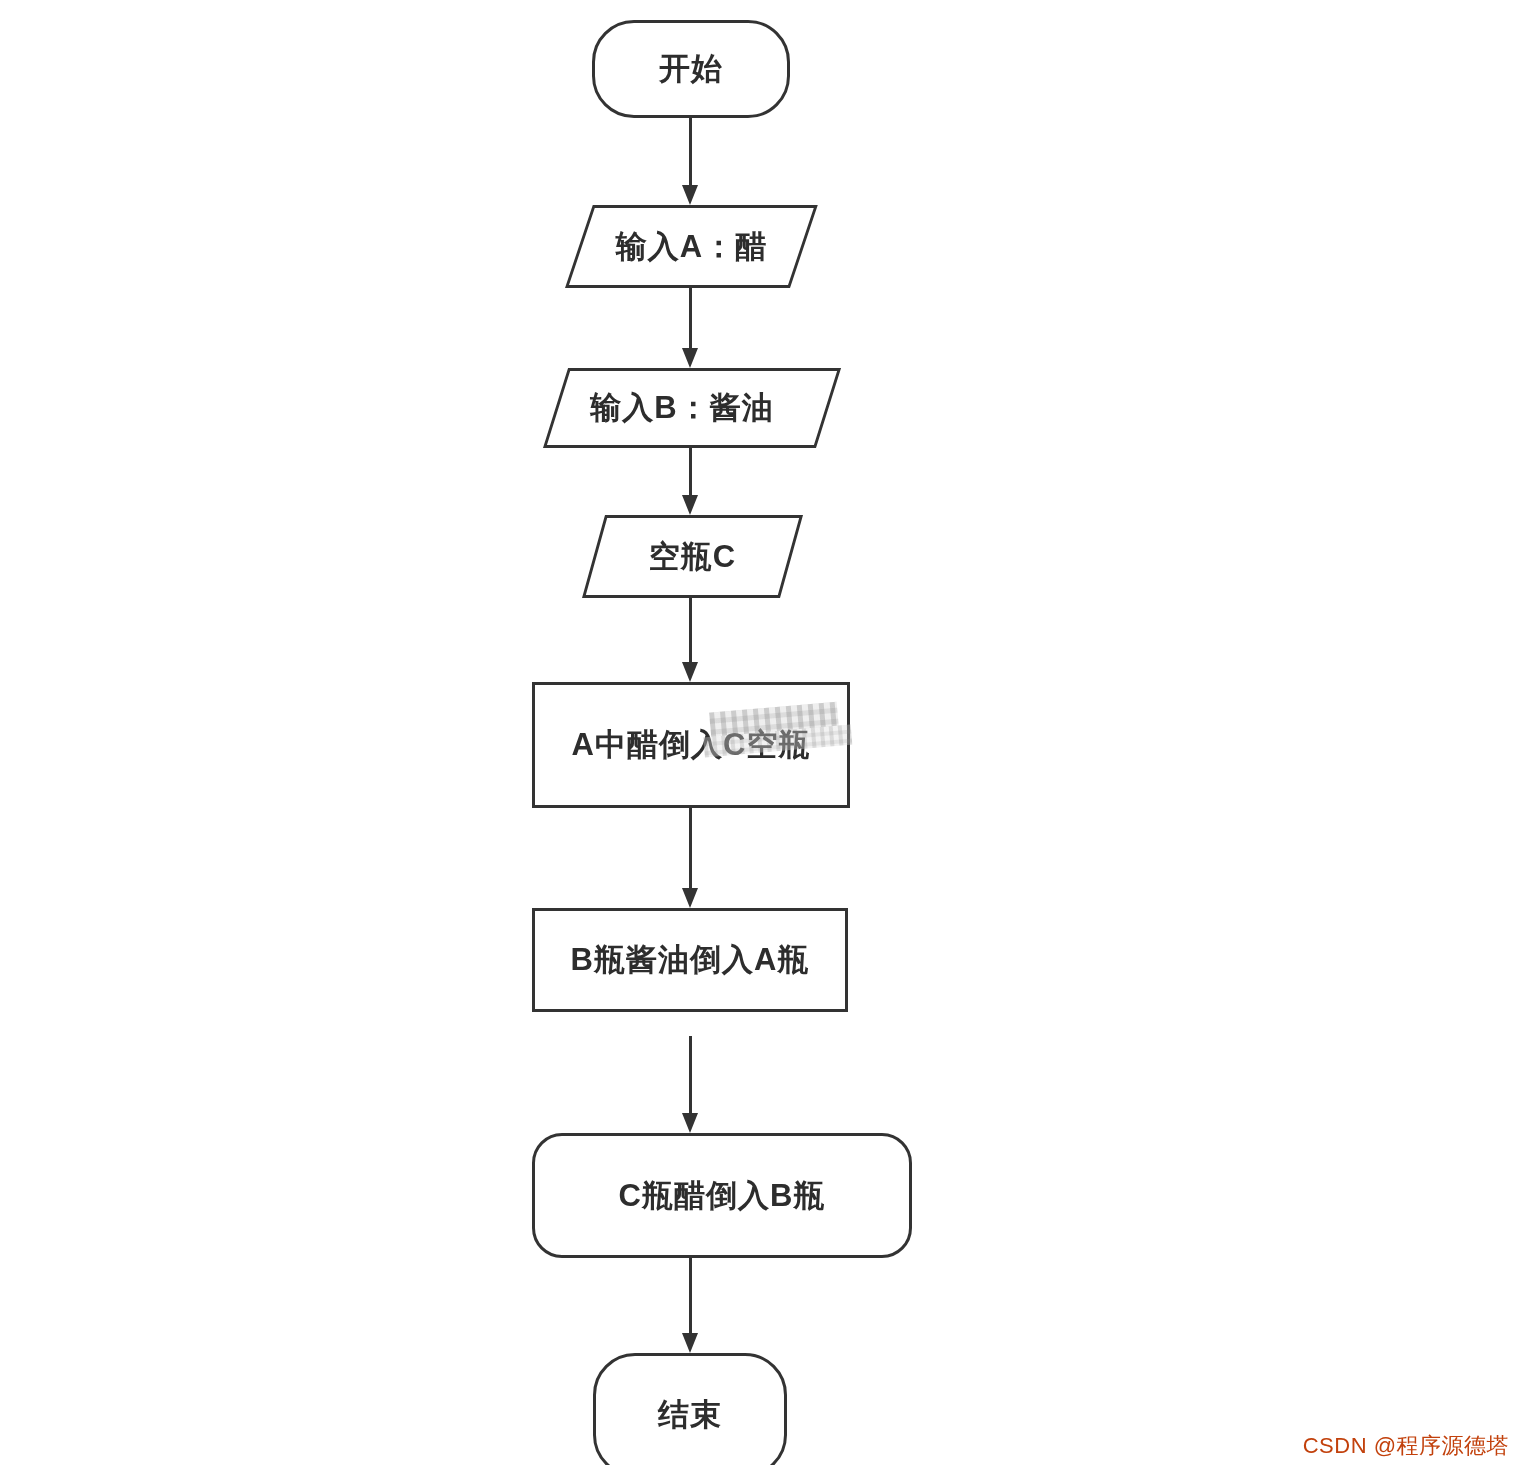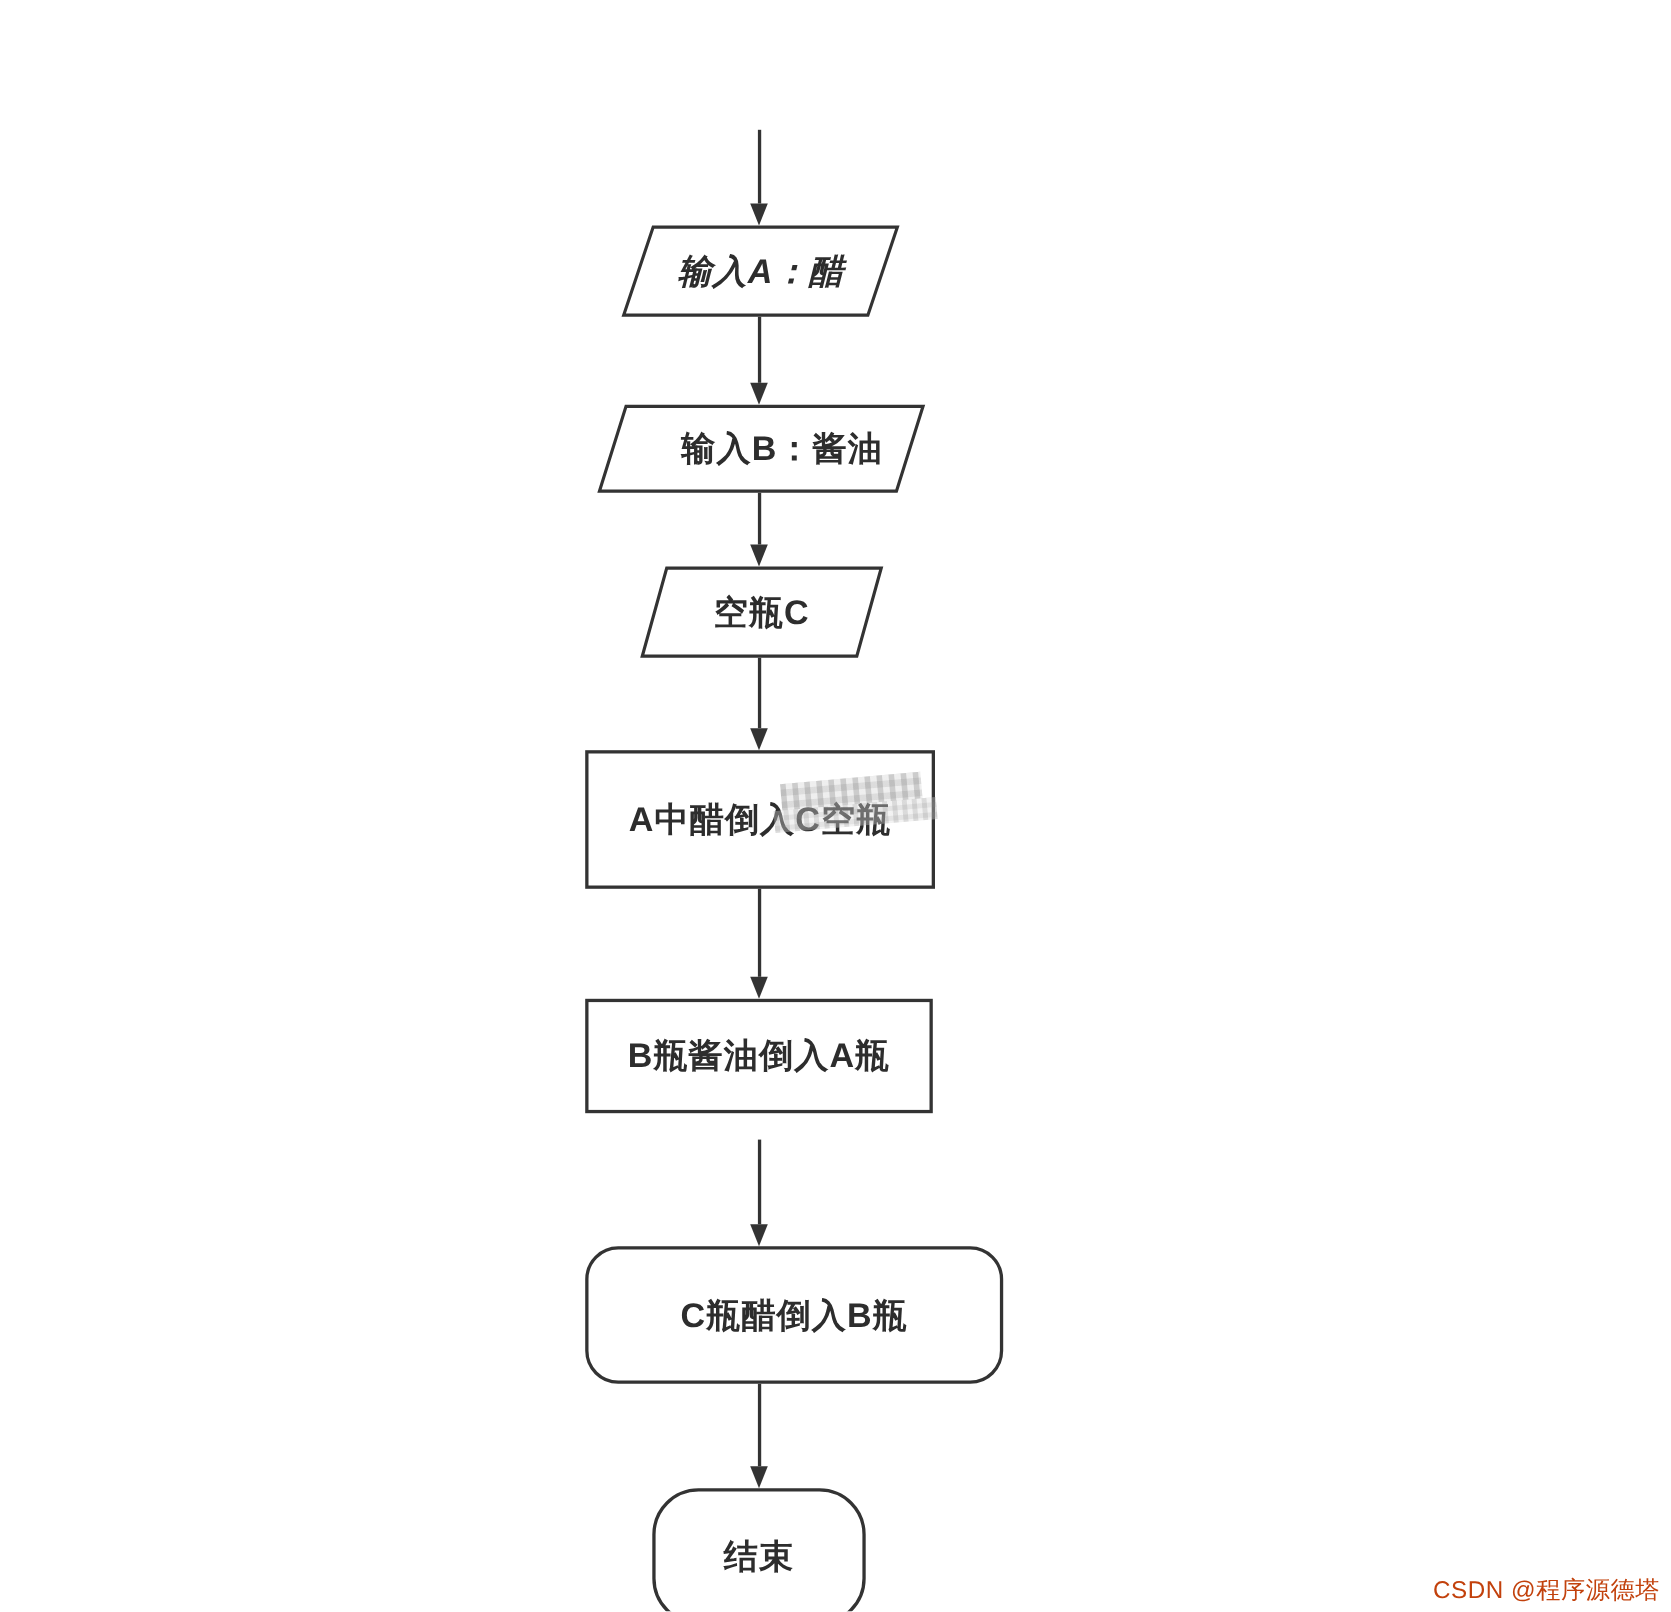--- a/index.html
+++ b/index.html
@@ -75,32 +75,35 @@
     font-size:22px;font-weight:400;
     letter-spacing:0.5px;
     white-space:nowrap;
   }
 </style>
 </head>
 <body>
 
 <div class="canvas">
 
+  <div class="node terminator" style="left:592px;top:20px;width:198px;height:98px;">
+    <span>开始</span>
+  </div>
 
   <div class="arrow-line" style="top:118px;height:67px;"></div>
   <div class="arrow-head" style="top:185px;"></div>
 
   <div class="skew-shape" style="left:565px;top:205px;width:225px;height:83px;transform:skewX(-18.5deg);transform-origin:0 100%;"></div>
-  <div class="io-label" style="left:565px;top:205px;width:253px;height:83px;font-style:italic;">输入A：醋</div>
+  <div class="io-label" style="left:565px;top:205px;width:253px;height:83px;">输入A：醋</div>
 
   <div class="arrow-line" style="top:288px;height:60px;"></div>
   <div class="arrow-head" style="top:348px;"></div>
 
   <div class="skew-shape" style="left:543px;top:368px;width:273px;height:80px;transform:skewX(-17.4deg);transform-origin:0 100%;"></div>
-  <div class="io-label" style="left:562px;top:368px;width:298px;height:80px;text-align:center;">输入B：酱油</div>
+  <div class="io-label" style="left:533px;top:368px;width:298px;height:80px;text-align:center;">输入B：酱油</div>
 
   <div class="arrow-line" style="top:448px;height:47px;"></div>
   <div class="arrow-head" style="top:495px;"></div>
 
   <div class="skew-shape" style="left:582px;top:515px;width:198px;height:83px;transform:skewX(-15.5deg);transform-origin:0 100%;"></div>
   <div class="io-label" style="left:582px;top:515px;width:221px;height:83px;">空瓶C</div>
 
   <div class="arrow-line" style="top:598px;height:64px;"></div>
   <div class="arrow-head" style="top:662px;"></div>
 

